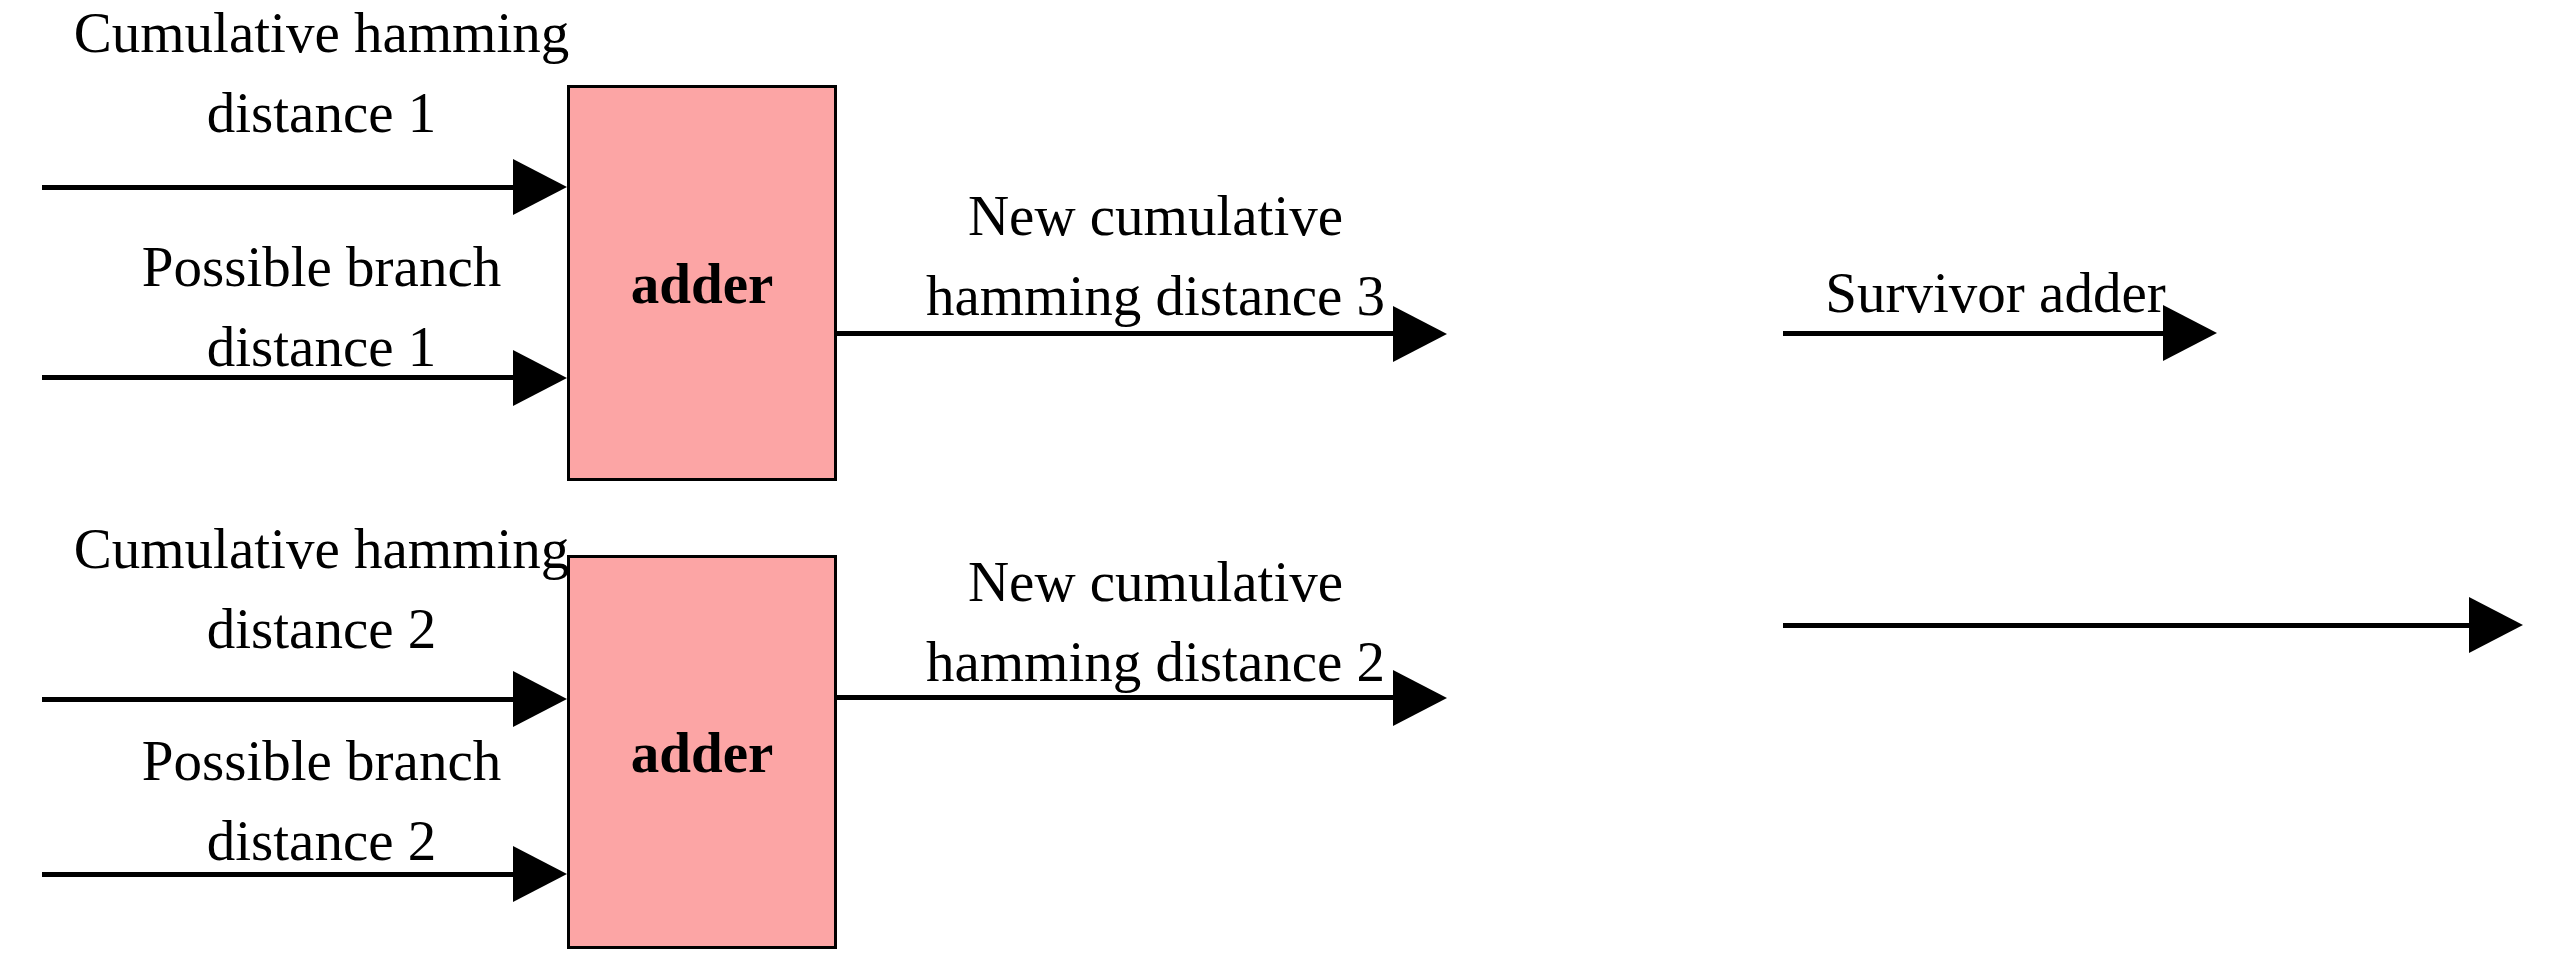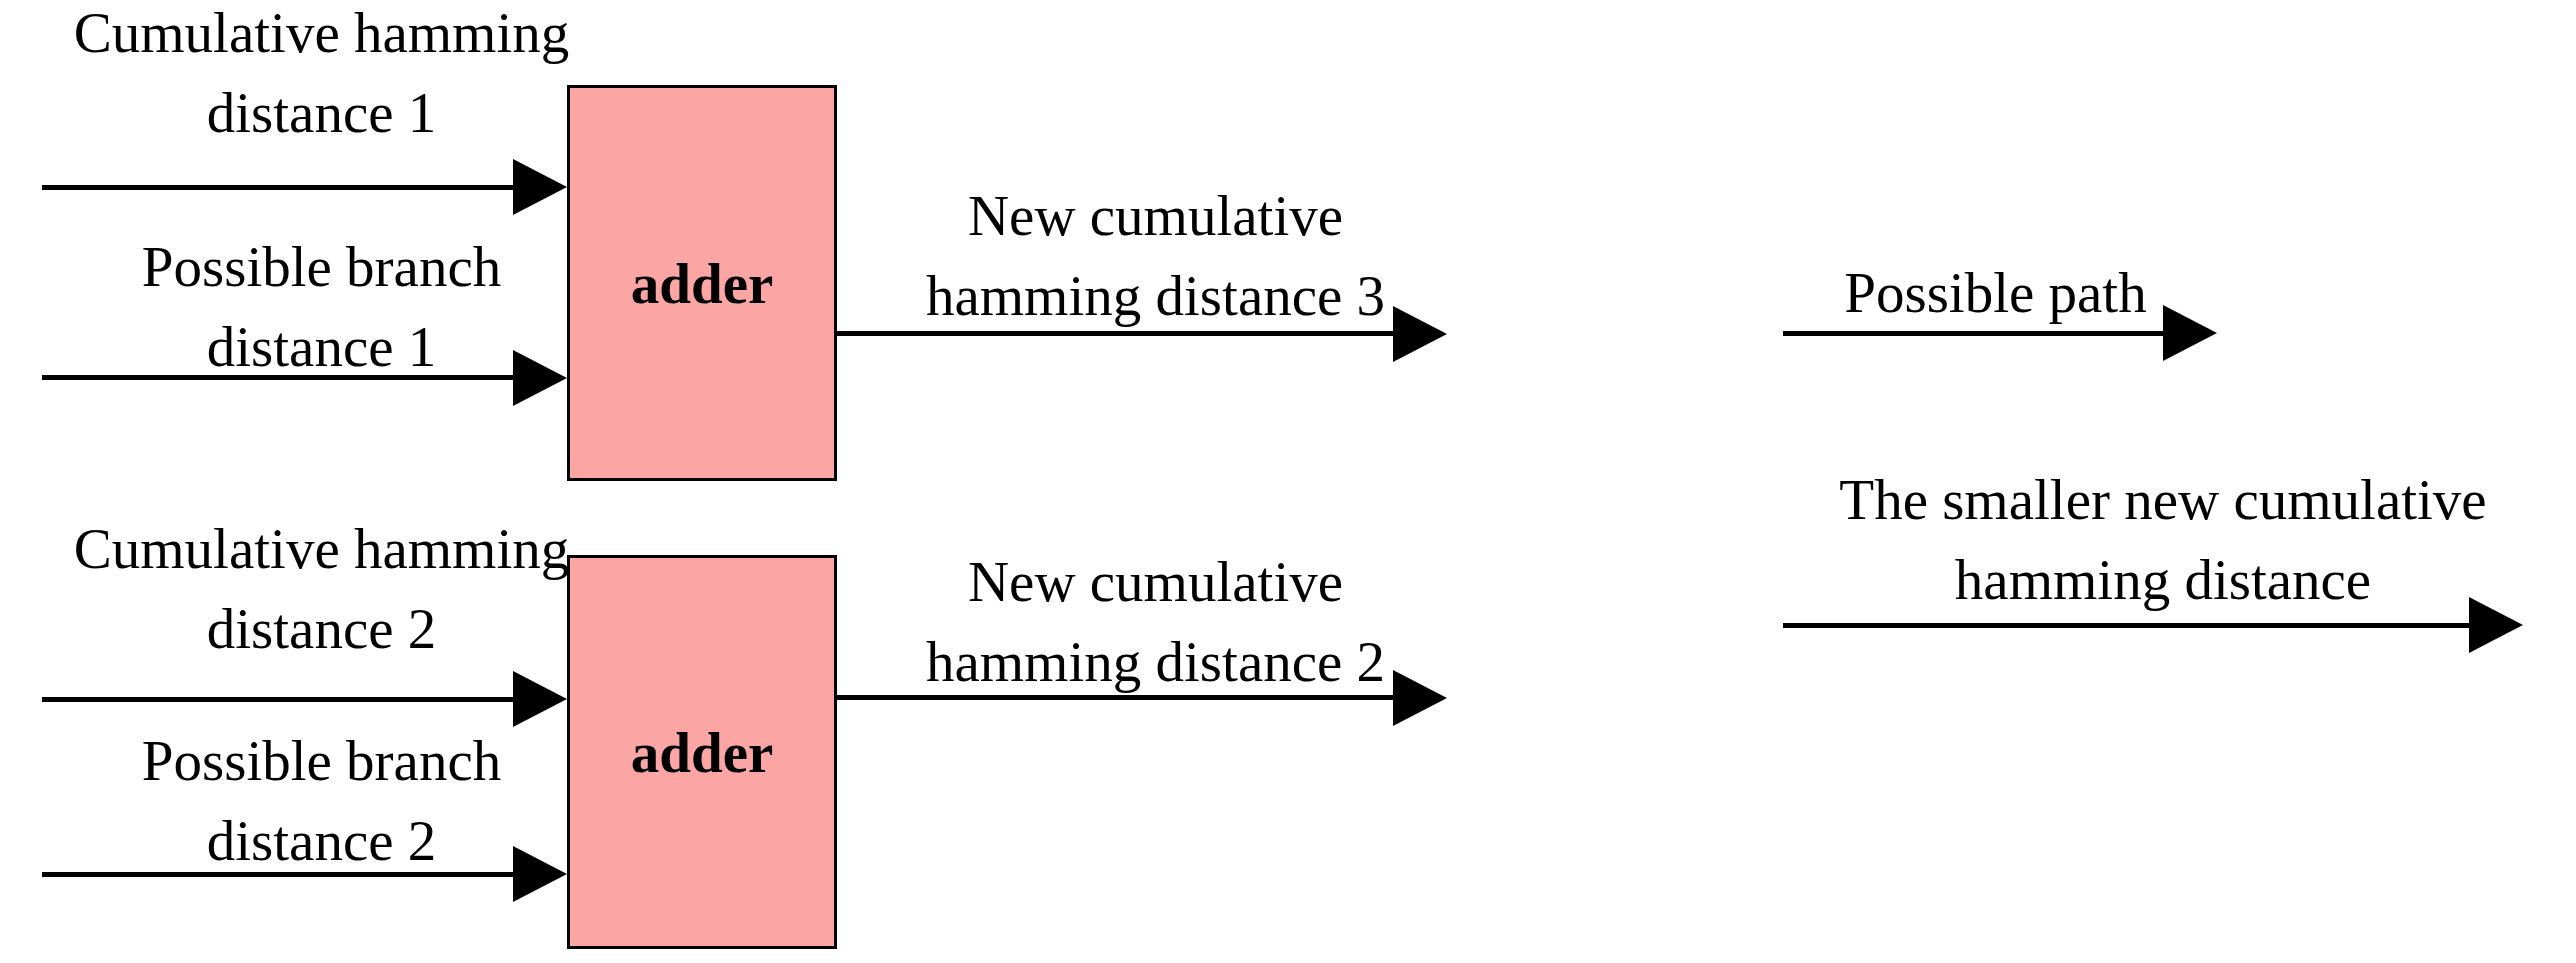--- a/index.html
+++ b/index.html
@@ -108,26 +108,22 @@
   </div>
 
   <div class="hline" style="left:837px; top:331px; width:559px;"></div>
   <div class="ah" style="left:1393px; top:306px;"></div>
 
   <div class="hline" style="left:837px; top:695px; width:559px;"></div>
   <div class="ah" style="left:1393px; top:670px;"></div>
 
 
   <div class="lbl" style="left:1792px; top:253px; width:407px;">
-    <span>Possible path</span>
+    <span>Survivor adder</span>
   </div>
   <div class="hline" style="left:1783px; top:331px; width:381px;"></div>
   <div class="ah" style="left:2163px; top:305px;"></div>
 
-  <div class="lbl" style="left:1829px; top:460px; width:668px;">
-    <span>The smaller new cumulative</span>
-    <span>hamming distance</span>
-  </div>
   <div class="hline" style="left:1783px; top:623px; width:693px;"></div>
   <div class="ah" style="left:2469px; top:597px;"></div>
 
 </div>
 
 
 </body></html>

